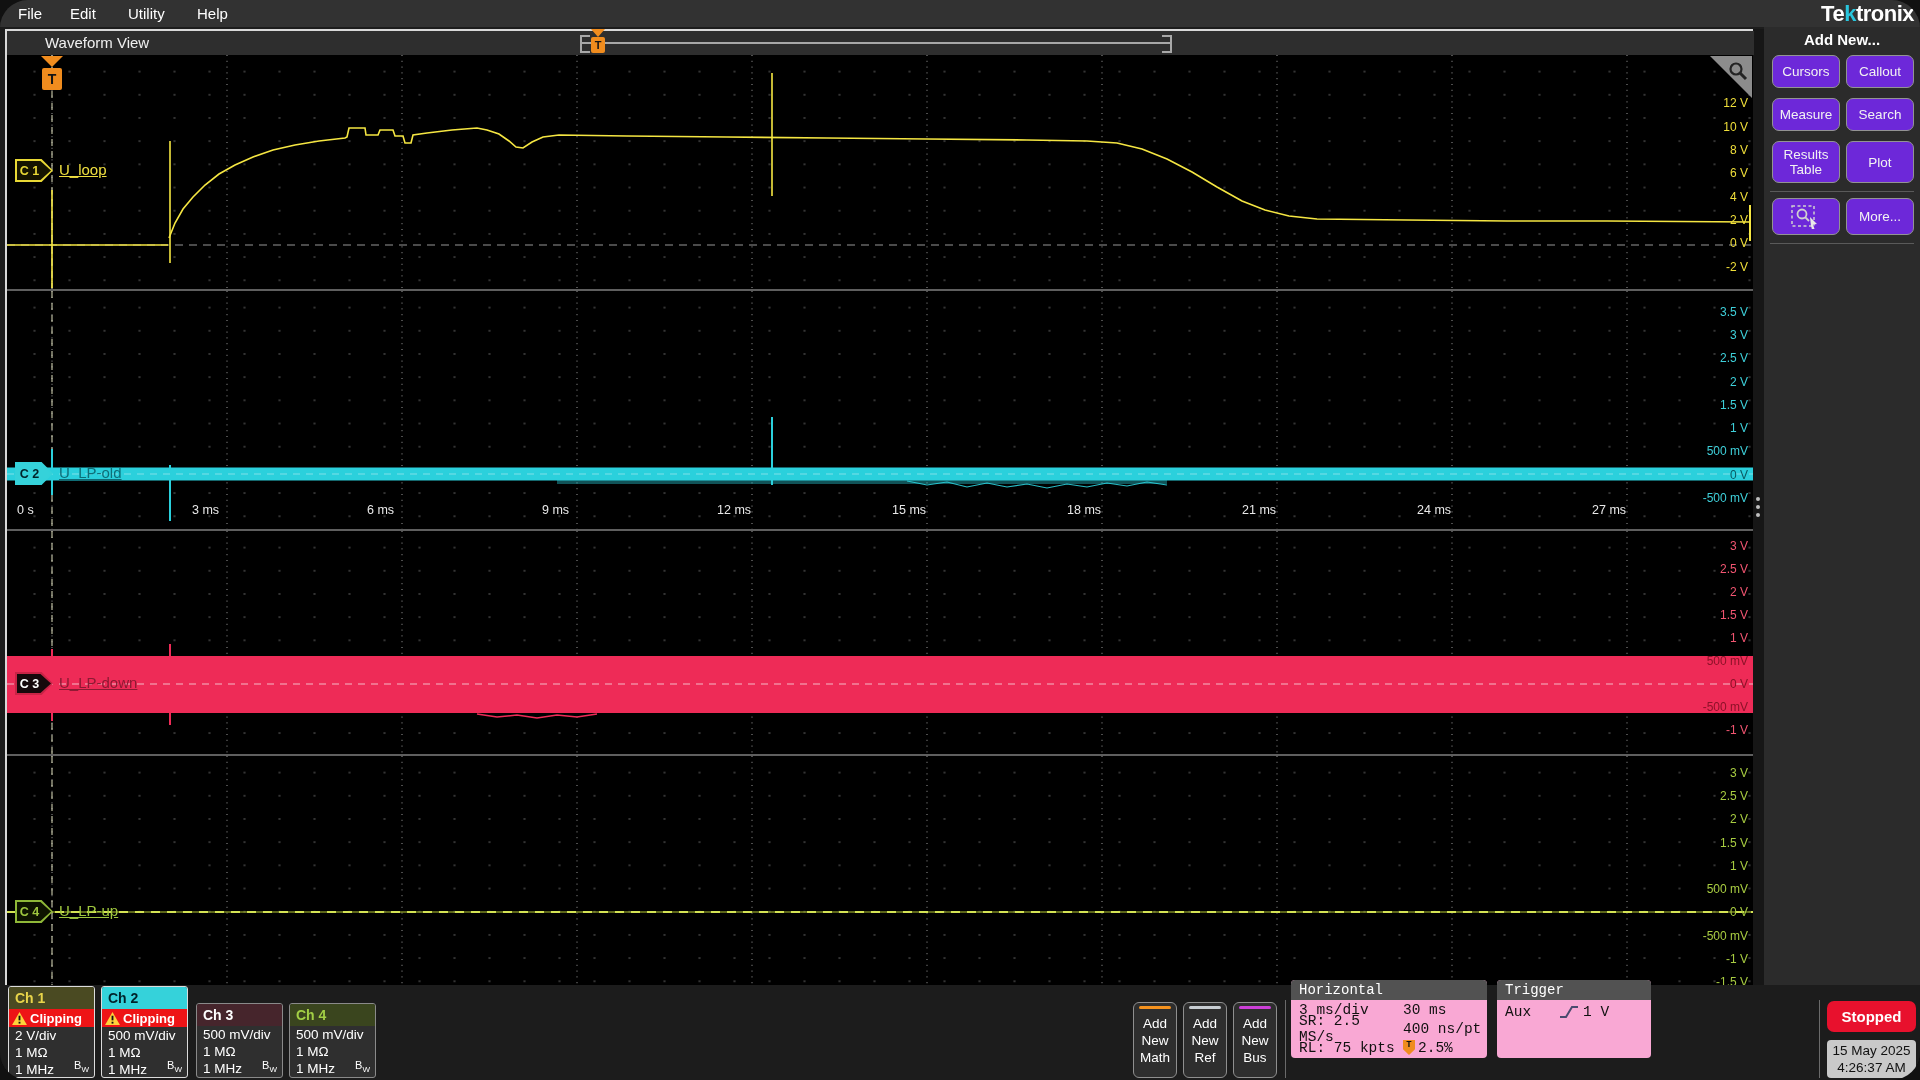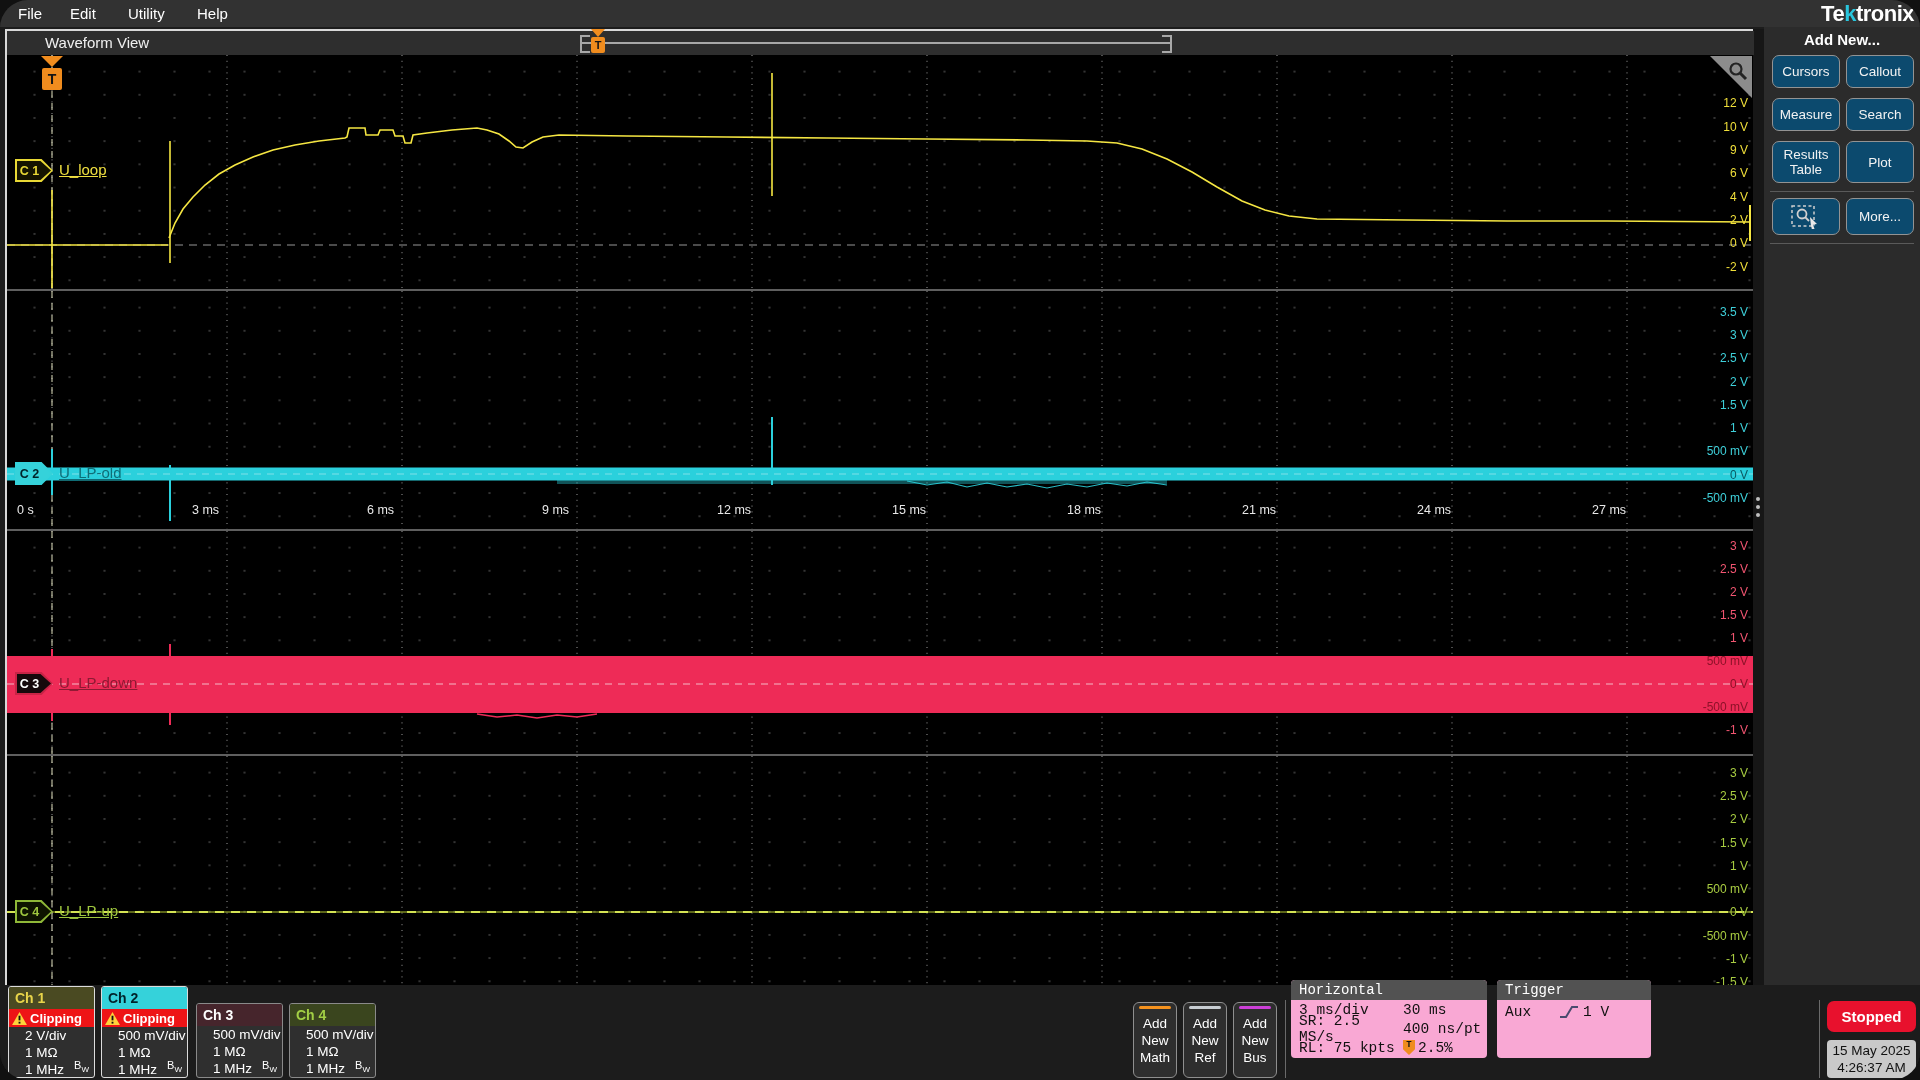--- a/index.html
+++ b/index.html
@@ -39,29 +39,29 @@
   .tflag .tb{width:20px;height:22px;margin:1px auto 0;background:#f08c1e;color:#161616;font-weight:bold;font-size:14px;text-align:center;line-height:22px;border-radius:2px;}
   .corner{position:absolute;right:1px;top:1px;width:42px;height:42px;background:#8c8c8c;clip-path:polygon(0 0,100% 0,100% 100%);z-index:8;}
   .corner svg{position:absolute;right:2px;top:3px;}
   
   .gap{position:absolute;left:1753px;top:29px;width:11px;height:956px;background:#161616;}
   .grip{position:absolute;left:3px;top:468px;width:5px;height:26px;}
   .grip i{display:block;width:4px;height:4px;border-radius:50%;background:#c0c0c0;margin:0 0 4px 0;}
   
   .sidebar{position:absolute;left:1764px;top:27px;width:156px;height:958px;background:#2b2b2b;}
   .sbtitle{position:absolute;top:4px;left:0;right:0;text-align:center;font-size:15px;font-weight:bold;color:#fff;}
-  .sbtn{position:absolute;background:#0c4a6e;border:1px solid #939393;border-radius:7px;color:#f2f2f2;font-size:13.5px;line-height:15px;display:flex;align-items:center;justify-content:center;text-align:center;box-sizing:border-box;}
+  .sbtn{position:absolute;background:#6d28d9;border:1px solid #939393;border-radius:7px;color:#f2f2f2;font-size:13.5px;line-height:15px;display:flex;align-items:center;justify-content:center;text-align:center;box-sizing:border-box;}
   .sbsep{position:absolute;left:6px;right:6px;height:1px;background:#5a5a5a;}
   
   .bottombar{position:absolute;left:0;top:985px;width:1920px;height:95px;background:#1c1c1c;}
   .chbadge{position:absolute;border:1px solid #8a8a8a;border-radius:3px;overflow:hidden;background:#2f2f2f;box-sizing:border-box;}
   .chbadge.hl{border-color:#dcdcdc;}
   .chbadge .hd{height:22px;font-weight:bold;font-size:14px;padding:3px 0 0 6px;box-sizing:border-box;}
   .chbadge .clip{height:18px;background:#ee1416;color:#fff;font-weight:bold;font-size:13px;display:flex;align-items:center;gap:3px;padding-left:3px;}
-  .chbadge .row{font-size:13.5px;line-height:17px;padding-left:16px;color:#fff;}
+  .chbadge .row{font-size:13.5px;line-height:17px;padding-left:6px;color:#fff;}
   .bw{position:absolute;right:5px;bottom:3px;font-size:11px;color:#fff;}
   .bw .w{font-size:8px;vertical-align:sub;}
   .addbtn{position:absolute;top:1002px;width:44px;height:76px;background:#2e2e2e;border:1px solid #8f8f8f;border-radius:6px;color:#fff;font-size:13.5px;line-height:17px;text-align:center;box-sizing:border-box;padding-top:12px;}
   .addbtn .stripe{position:absolute;top:3px;left:5px;right:5px;height:3px;border-radius:2px;}
   .vdiv{position:absolute;top:1000px;width:1px;height:78px;background:#6a6a6a;}
   .bpanel{position:absolute;top:980px;height:78px;border-radius:4px;overflow:hidden;background:#f9a8d4;box-sizing:border-box;font-family:Liberation Mono, monospace;}
   .bpanel .phd{height:20px;background:#525252;color:#fff;font-size:14px;padding:2px 0 0 8px;box-sizing:border-box;}
   .bpanel .prow{display:flex;align-items:center;font-size:14.5px;color:#111;height:19px;}
   .bpanel .c1{width:112px;padding-left:8px;box-sizing:border-box;}
   .tico{display:inline-block;width:12px;height:15px;background:#f08c1e;color:#111;font-size:9px;font-weight:bold;text-align:center;line-height:11px;clip-path:polygon(0 0,100% 0,100% 62%,50% 100%,0 62%);margin-right:3px;}
@@ -112,21 +112,21 @@
           <div class="tb">T</div>
         </div>
         <div class="cbadge" style="left:8px;top:104px">
           <div class="o" style="background:#e8d835"></div>
           <div class="i" style="background:#151400"></div>
           <div class="t" style="color:#e8d835">C 1</div>
         </div>
         <span class="clabel" style="left:52px;top:106px;color:#f0e040">U_loop</span>
         <span class="sl sl1" style="top:41px">12 V</span>
         <span class="sl sl1" style="top:65px">10 V</span>
-        <span class="sl sl1" style="top:88px">9 V</span>
+        <span class="sl sl1" style="top:88px">8 V</span>
         <span class="sl sl1" style="top:111px">6 V</span>
         <span class="sl sl1" style="top:135px">4 V</span>
         <span class="sl sl1" style="top:158px">2 V</span>
         <span class="sl sl1" style="top:181px">0 V</span>
         <span class="sl sl1" style="top:205px">-2 V</span>
       </div>
       <div class="hsep" style="top:234px"></div>
 
       <div class="slice" style="top:236px;height:239px">
         <svg width="1746" height="239">

